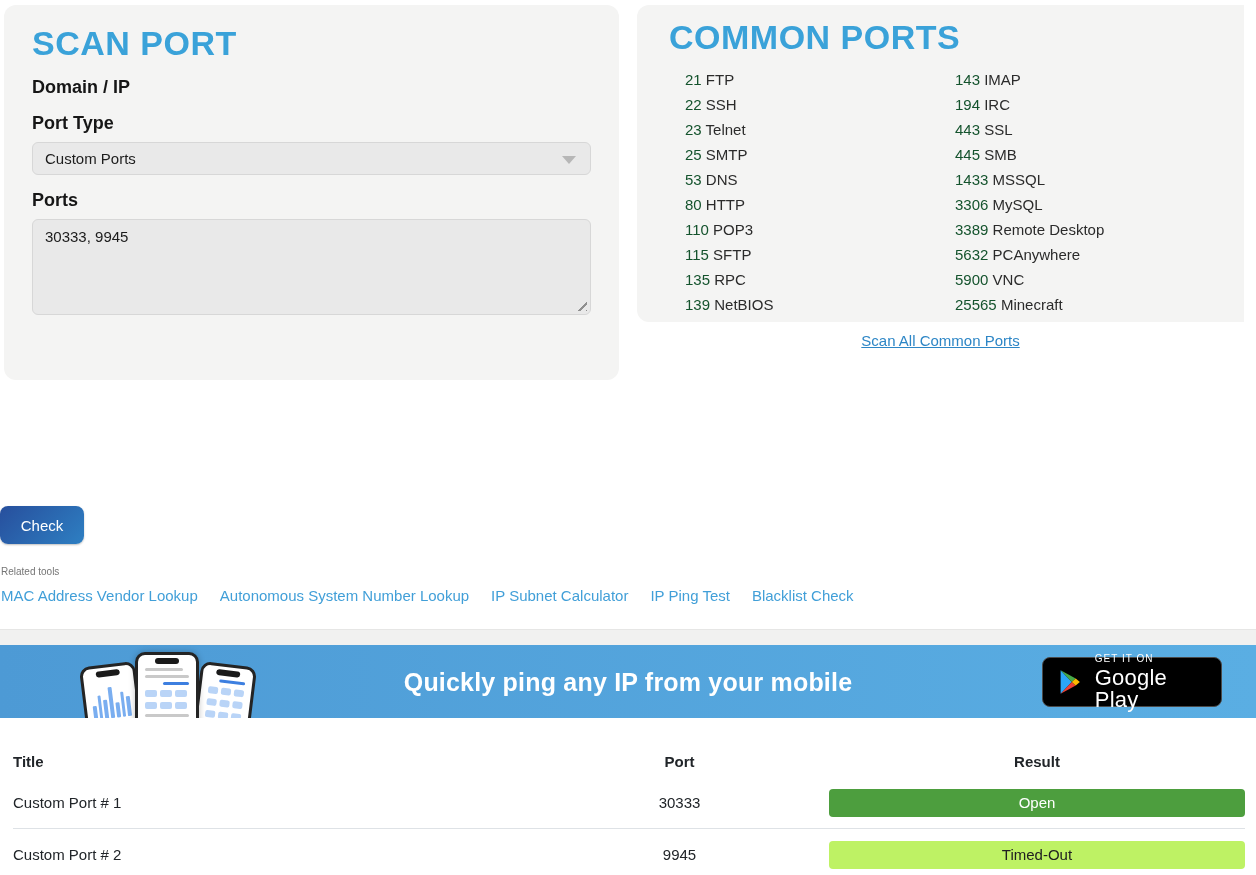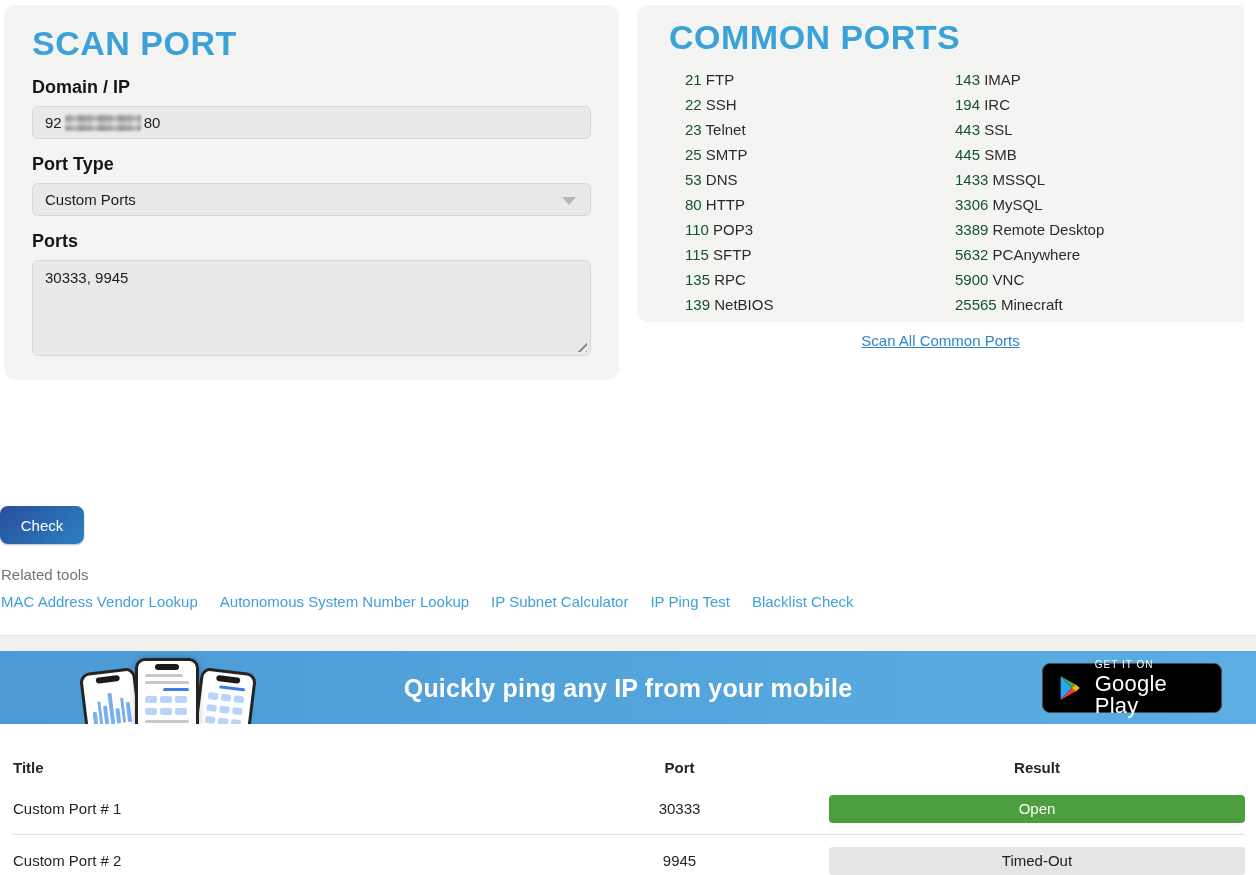--- a/index.html
+++ b/index.html
@@ -56,21 +56,21 @@
   .scan-all-wrap { margin-top:10px; text-align:center; }
   .scan-all-link { color:#2d86c6; font-size:15px; text-decoration:underline; }
 
   
   .check-btn {
     margin:126px 0 0 0; width:84px; height:38px; border:none; border-radius:8px;
     background:linear-gradient(135deg,#274f9d 0%, #2e7fc2 100%);
     color:#fff; font-size:15px; font-family:"Liberation Sans", sans-serif; cursor:pointer;
     box-shadow:0 1px 2px rgba(0,0,0,.25);
   }
-  .related-label { margin:22px 0 0 1px; font-size:15px; color:#757575; }
+  .related-label { margin:22px 0 0 1px; font-size:10px; color:#757575; }
   .related-links { display:flex; gap:22px; margin:10px 0 0 1px; }
   .related-links a { color:#419fd8; font-size:15px; text-decoration:none; }
 
   
   .divider-strip { margin-top:25px; height:16px; background:#f1f1f0; border-top:1px solid #e6e6e5; }
   .banner {
     height:73px; position:relative; overflow:hidden;
     background:linear-gradient(90deg,#4d9ad5 0%, #5aaee3 100%);
   }
   .banner-title {
@@ -102,39 +102,34 @@
   .results { margin-top:27px; padding:0 11px 0 13px; }
   .t-grid { display:grid; grid-template-columns:517px 299px 1fr; align-items:center; }
   .results-header { height:32px; font-size:15px; font-weight:bold; color:#212529; }
   .results-row { height:52px; border-bottom:1px solid #dee2e6; font-size:15px; color:#212529; }
   .col-center { text-align:center; }
   .badge {
     height:28px; border-radius:4px; display:flex; align-items:center; justify-content:center;
     font-size:15px; width:100%;
   }
   .badge[data-status="open"] { background:#4d9e3e; color:#ffffff; }
-  .badge[data-status="timed-out"] { background:#e5e5e5; color:#212121; }
+  .badge[data-status="timed-out"] { background:#bef264; color:#212121; }
 </style>
 </head>
 <body>
 
 
 
 <div class="top-row">
 
   <div class="panel scan-panel">
     <h1 class="panel-title">SCAN PORT</h1>
 
     <div class="form-group">
       <div class="form-label">Domain / IP</div>
-      <div class="text-input" role="textbox">
-        <span>92</span>
-          <span class="redacted"></span>
-          <span>80</span>
-      </div>
     </div>
 
     <div class="form-group">
       <div class="form-label">Port Type</div>
       <div class="select-box" role="combobox">
         <span>Custom Ports</span>
         <span class="chevron-down"></span>
       </div>
     </div>
 

